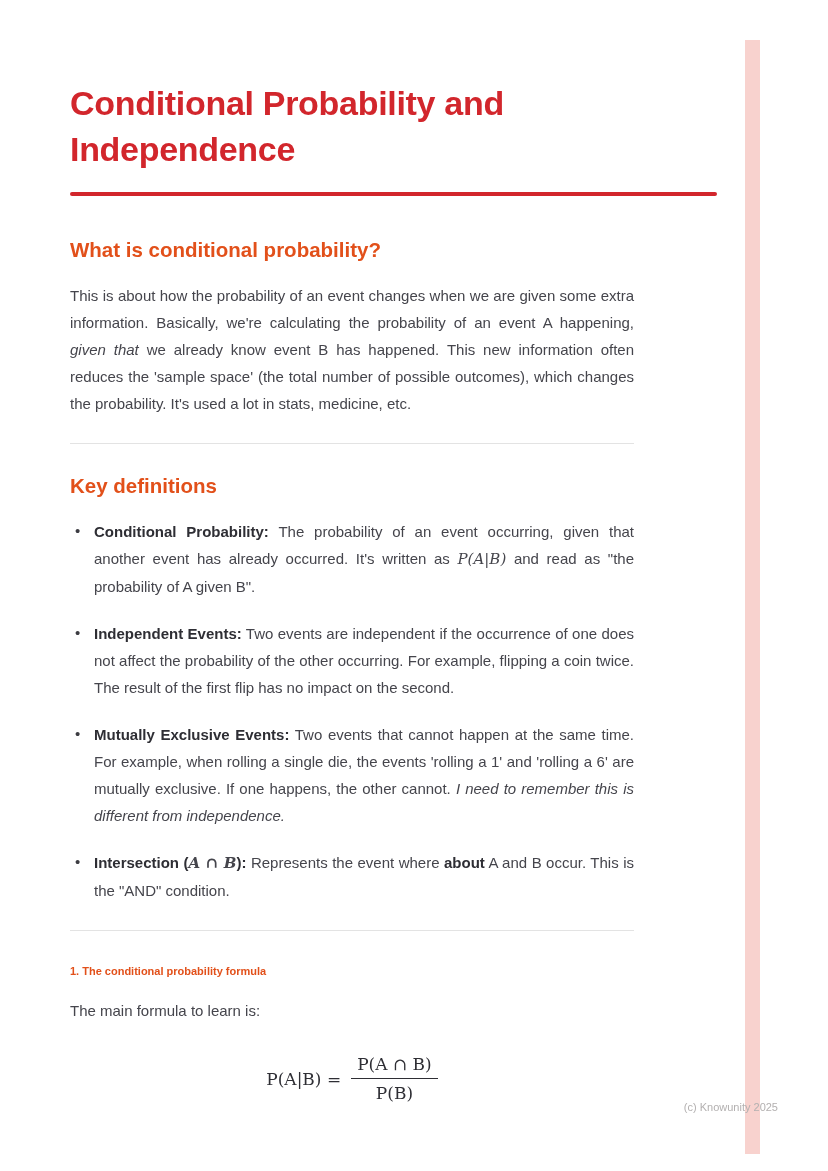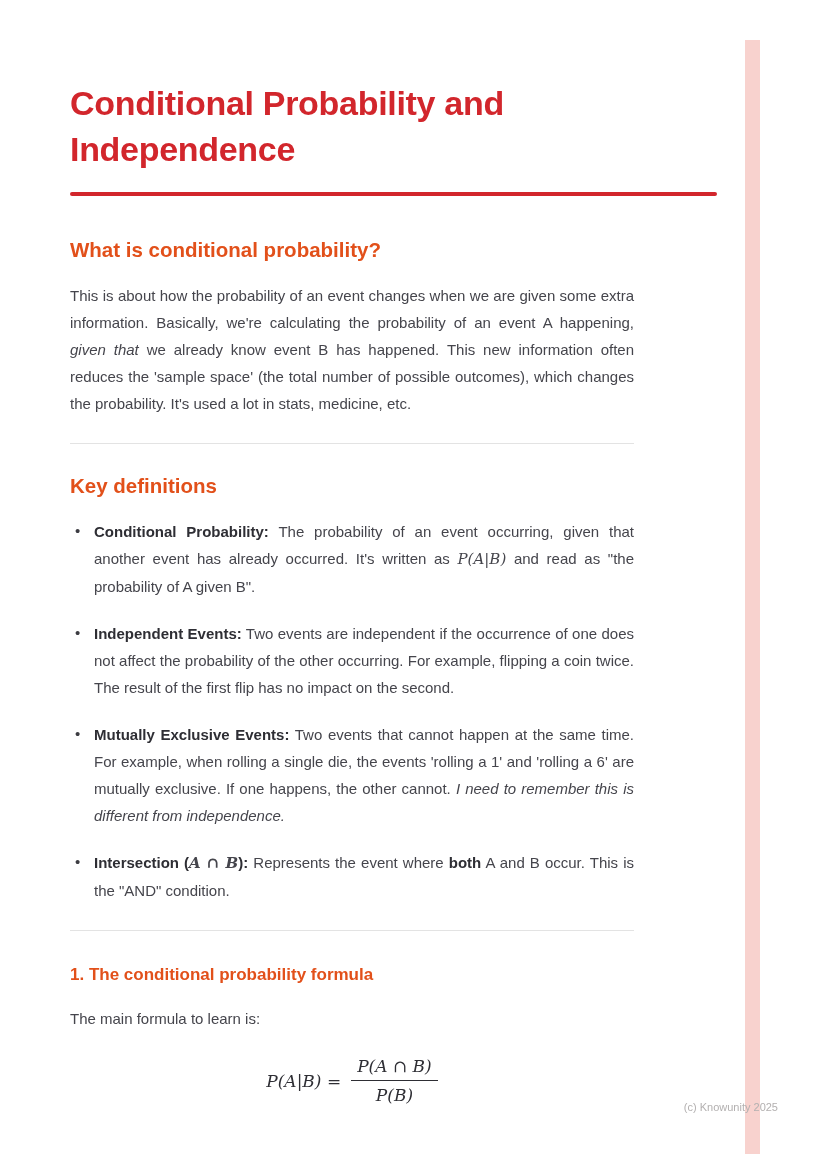--- a/index.html
+++ b/index.html
@@ -15,43 +15,43 @@
 
   .title {
     margin:75px 0 0; width:600px;
     font-size:34px; line-height:1.36; font-weight:700;
     letter-spacing:-0.3px; color:#d2262c;
   }
   .rule { margin-top:20px; width:647px; height:4px; background:#d2262c; border-radius:2px; }
 
   .h2 { font-size:20.5px; font-weight:700; color:#e2501a; margin:42px 0 0; }
   .h2.after-div { margin-top:30px; }
-  .h3 { font-size:17px; font-weight:700; color:#e2501a; margin:34px 0 0; }
+  .h3 { font-size:11px; font-weight:700; color:#e2501a; margin:34px 0 0; }
 
   .body-p {
     margin:20px 0 0; font-size:15px; line-height:1.8;
     color:#45454c; text-align:justify;
   }
   .divider { margin-top:26px; width:564px; height:1px; background:#e3e3e3; }
 
   ul.defs { list-style:none; margin:6px 0 0; padding:0; }
   ul.defs li {
     position:relative; padding-left:24px; margin-top:20px;
     font-size:15px; line-height:1.8; color:#45454c; text-align:justify;
   }
   .dot { position:absolute; left:5px; top:-1px; color:#3c3c42; }
   .lbl { font-weight:700; color:#2e2e34; }
   .bold { font-weight:700; color:#2e2e34; }
   .it { font-style:italic; }
   .math { font-family:"DejaVu Serif", serif; font-style:italic; }
   .math.bold-math { font-weight:600; }
 
   .formula-wrap {
-    margin-top:24px; text-align:center; font-size:17px; color:#2e2e34;
-    font-family:"DejaVu Serif", serif; font-style:italic;
+    margin-top:30px; text-align:center; font-size:17px; color:#2e2e34;
+    font-family:"DejaVu Serif", serif; 
   }
   .lhs { vertical-align:middle; display:inline-block; }
   .frac { display:inline-block; vertical-align:middle; text-align:center; margin-left:10px; }
   .num { display:block; padding:0 6px 4px; border-bottom:1.5px solid #2e2e34; }
   .den { display:block; padding-top:4px; }
 
   .footer {
     position:absolute; top:1101px; right:50px; font-size:11px;
     color:#b3b0b0; z-index:2;
   }
@@ -79,21 +79,21 @@
       <li>
         <span class="dot">•</span><span class="lbl">Conditional Probability:</span><span> The probability of an event occurring, given that another event has already occurred. It's written as </span><span class="math">P(A|B)</span><span> and read as "the probability of A given B".</span>
       </li>
       <li>
         <span class="dot">•</span><span class="lbl">Independent Events:</span><span> Two events are independent if the occurrence of one does not affect the probability of the other occurring. For example, flipping a coin twice. The result of the first flip has no impact on the second.</span>
       </li>
       <li>
         <span class="dot">•</span><span class="lbl">Mutually Exclusive Events:</span><span> Two events that cannot happen at the same time. For example, when rolling a single die, the events 'rolling a 1' and 'rolling a 6' are mutually exclusive. If one happens, the other cannot. </span><span class="it">I need to remember this is different from independence.</span>
       </li>
       <li>
-        <span class="dot">•</span><span class="lbl">Intersection (</span><span class="math bold-math">A ∩ B</span><span class="lbl">):</span><span> Represents the event where </span><span class="bold">both</span><span> A and B occur. This is the "AND" condition.</span>
+        <span class="dot">•</span><span class="lbl">Intersection (</span><span class="math bold-math">A ∩ B</span><span class="lbl">):</span><span> Represents the event where </span><span class="bold">about</span><span> A and B occur. This is the "AND" condition.</span>
       </li>
     </ul>
 
     <div class="divider"></div>
 
 
     <h3 class="h3">1. The conditional probability formula</h3>
 
     <p class="body-p">The main formula to learn is:</p>
 

